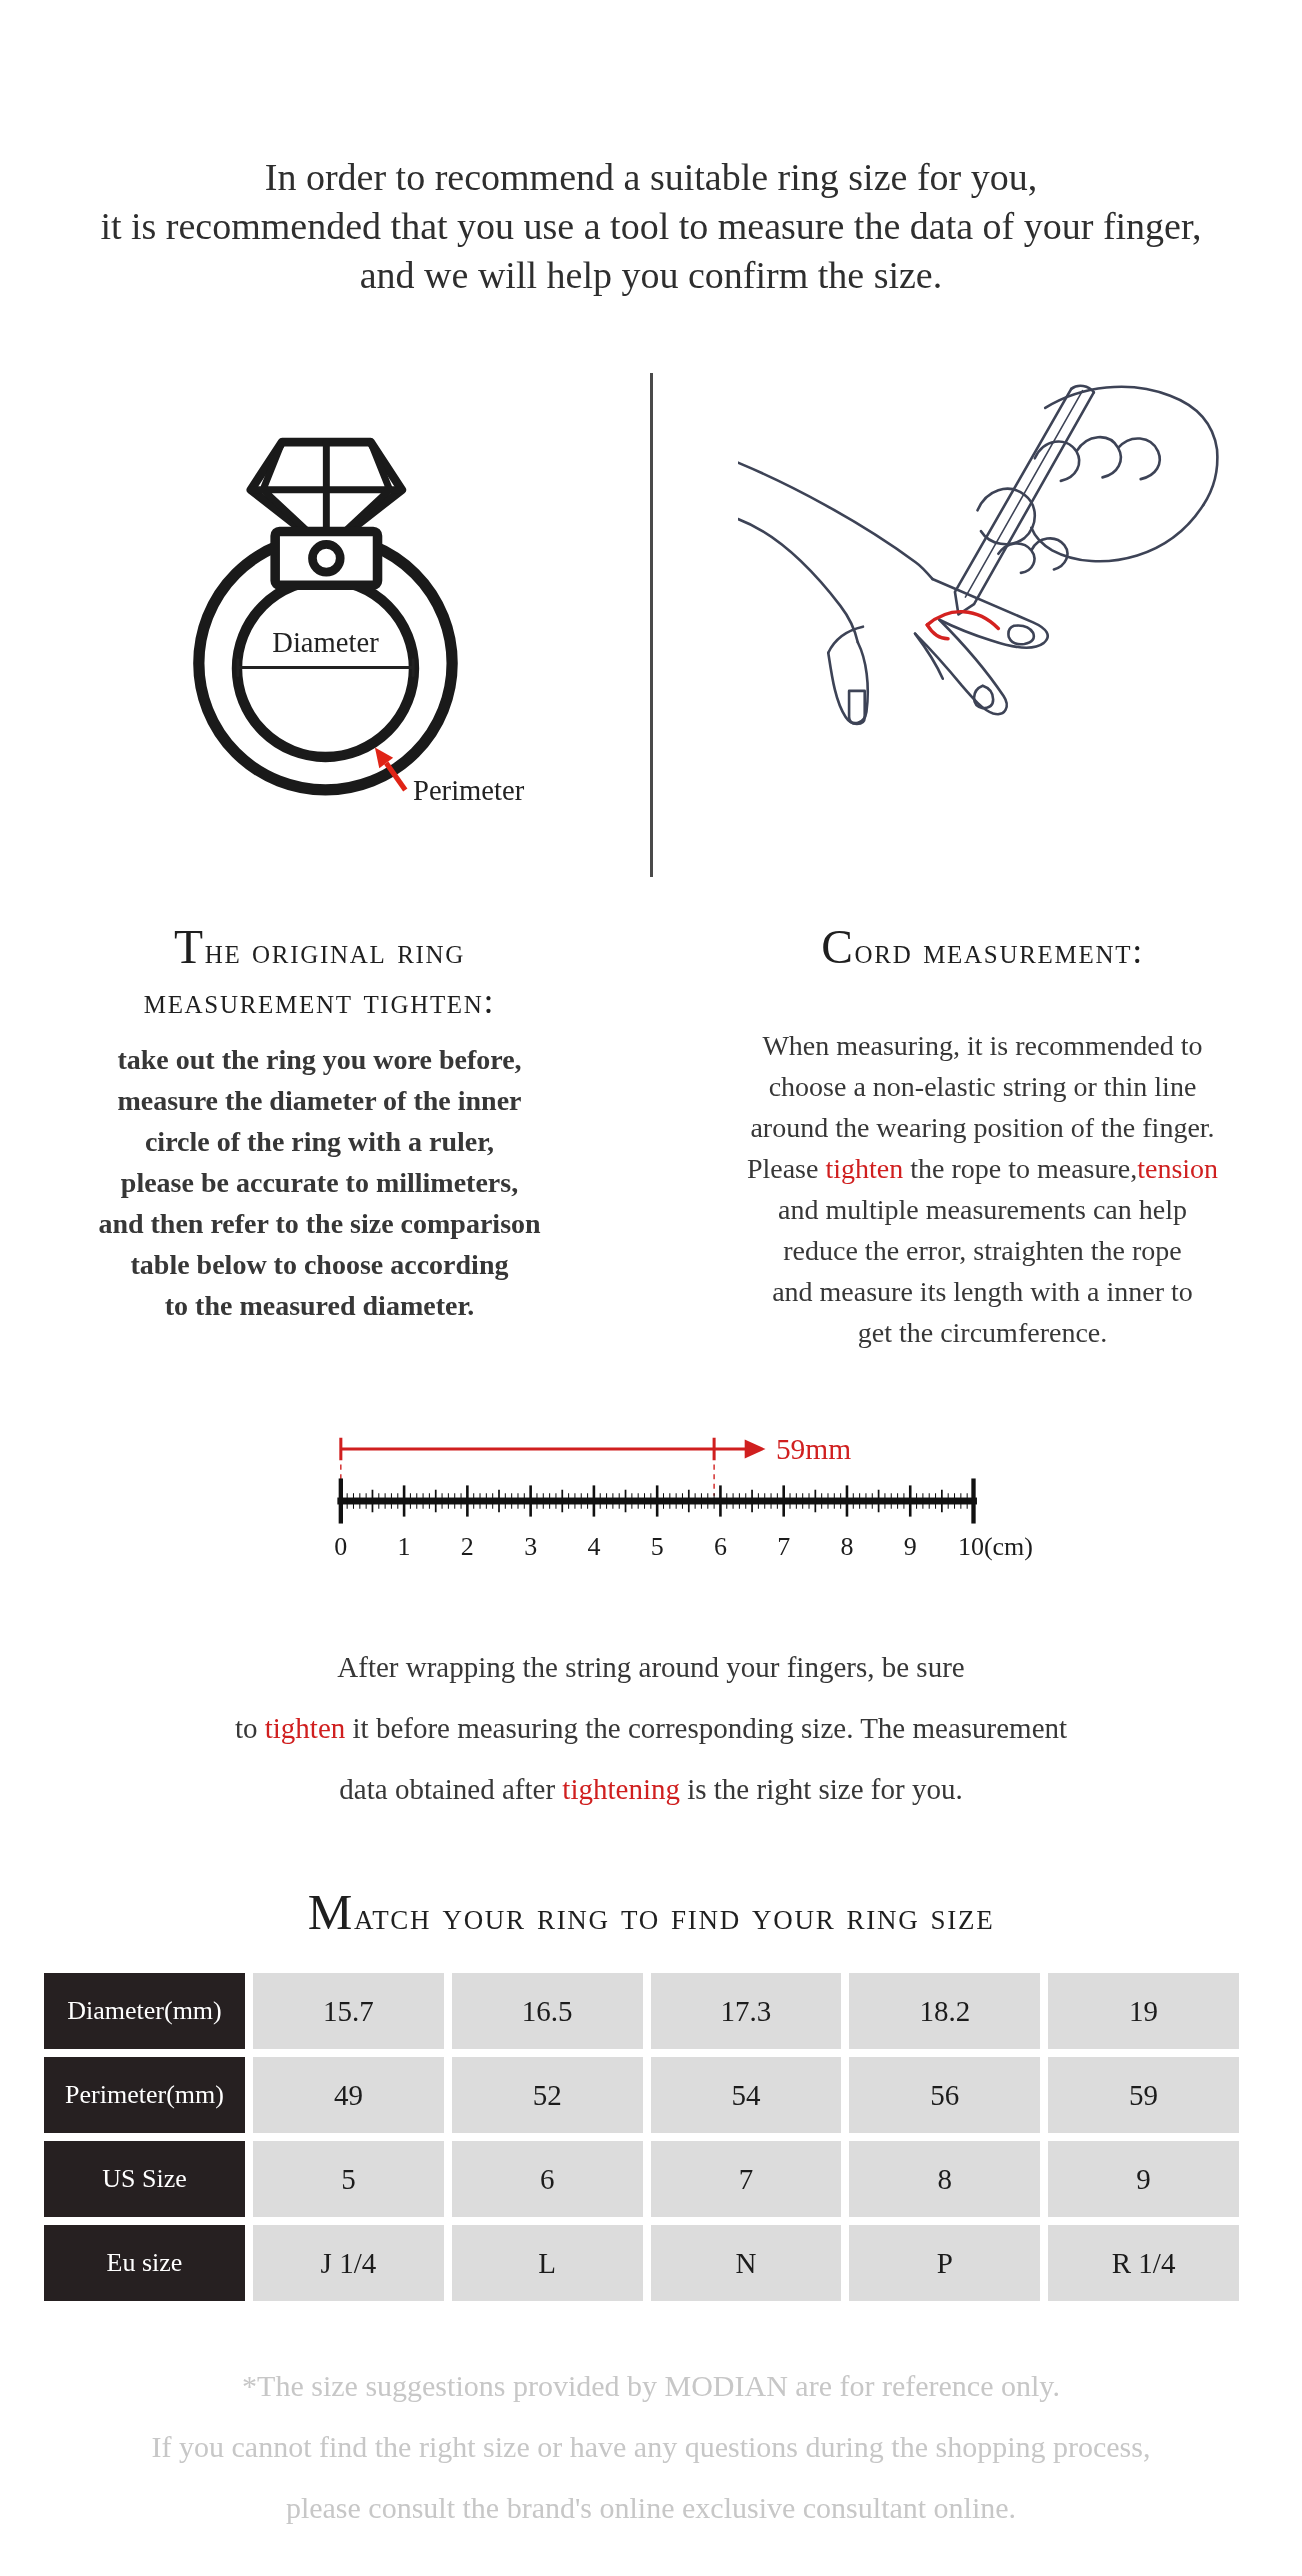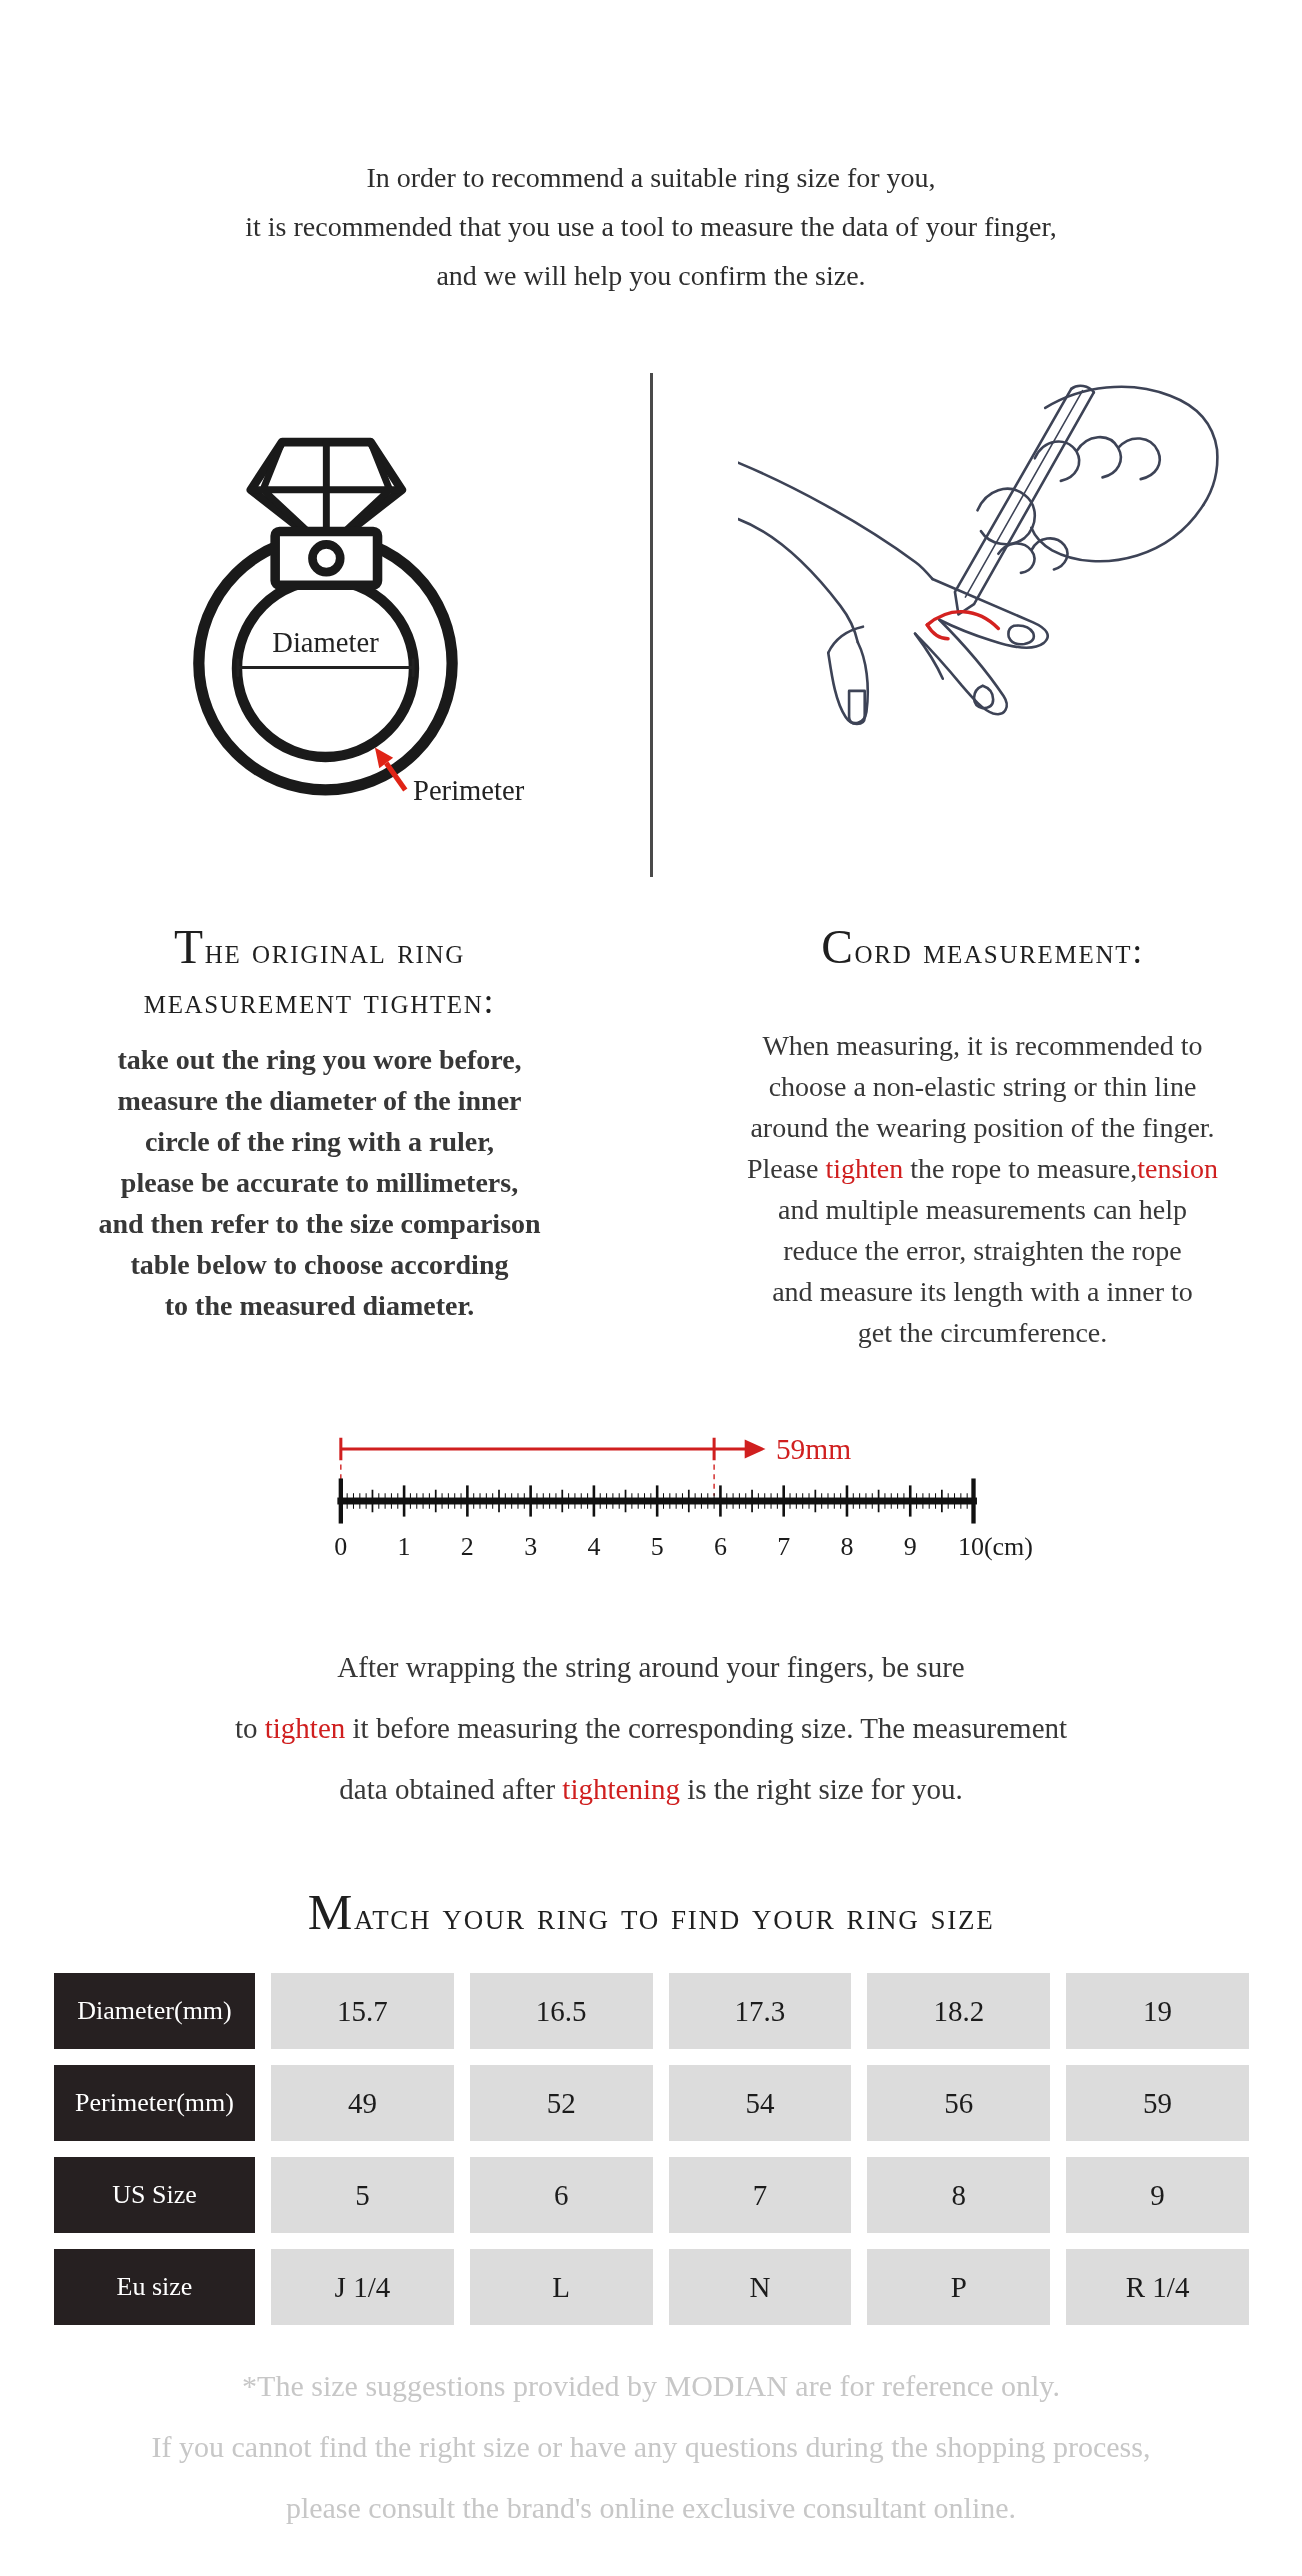--- a/index.html
+++ b/index.html
@@ -9,21 +9,21 @@
   }
   .abs{position:absolute;}
   .center{text-align:center;}
   
   .main-title{
     top:35px;left:0;width:100%;font-size:54px;line-height:1.1;letter-spacing:2.6px;
     color:#1c1c1c;font-variant:small-caps;font-weight:400;
   }
   .main-title::first-letter{font-size:1.12em;}
   
-  .intro{top:153px;left:0;width:100%;font-size:28px;line-height:49px;color:#2e2e2e;}
+  .intro{top:153px;left:0;width:100%;font-size:38px;line-height:49px;color:#2e2e2e;}
   
   .diagram-row{top:373px;left:0;width:100%;height:508px;}
   .v-divider{position:absolute;left:650px;top:0;width:2.6px;height:504px;background:#4a4a4a;}
   .ring-svg{position:absolute;left:178px;top:54px;width:347px;height:417px;}
   .hand-svg{position:absolute;left:738px;top:0px;width:486px;height:365px;}
   
   .cols{top:922px;left:0;width:100%;display:flex;gap:24px;}
   .col{width:651px;text-align:center;}
   .sec-heading{
     font-size:36px;line-height:50px;letter-spacing:1.7px;color:#1f1f1f;
@@ -38,22 +38,22 @@
   .ruler-svg{top:1423px;left:323px;width:729px;height:143px;}
   
   .after-ruler{top:1637px;left:0;width:100%;font-size:29px;line-height:61px;color:#373737;}
   
   .table-heading{
     top:1886px;left:0;width:100%;font-size:38px;line-height:52px;letter-spacing:1.7px;
     color:#1f1f1f;font-variant:small-caps;
   }
   .table-heading .tline::first-letter{font-size:1.32em;}
   .size-grid{
-    top:1973px;left:54px;width:1195px;
-    display:grid;grid-template-columns:201px repeat(5,1fr);gap:16px;
+    top:1973px;left:44px;width:1195px;
+    display:grid;grid-template-columns:201px repeat(5,1fr);gap:8px;
   }
   .size-grid .cell{
     height:76px;display:flex;align-items:center;justify-content:center;
     background:var(--table-cell-bg,#dcdcdc);color:#1c1c1c;font-size:29px;
   }
   .size-grid .hcell{
     background:var(--table-header-bg,#262021);color:#ffffff;font-size:26px;
   }
   
   .footer{top:2355px;left:0;width:100%;font-size:30px;line-height:61px;color:var(--footer-gray,#c7c7c7);}

